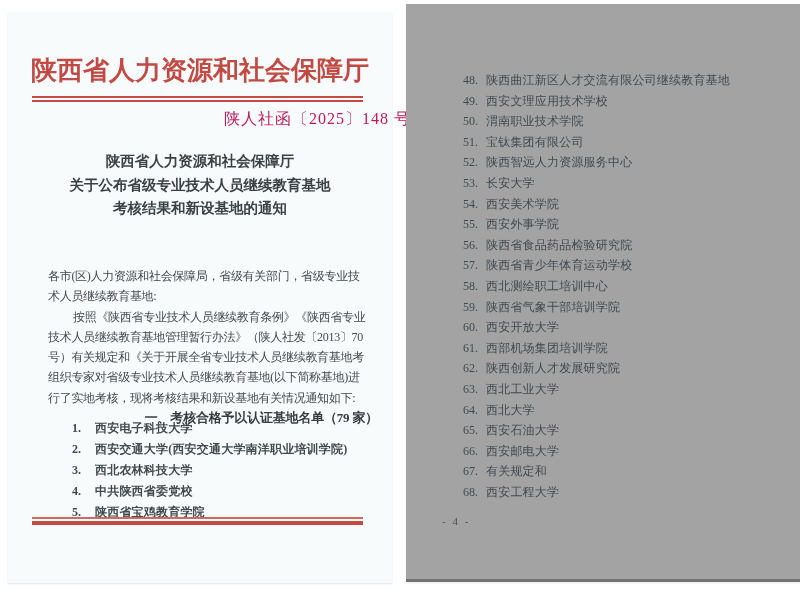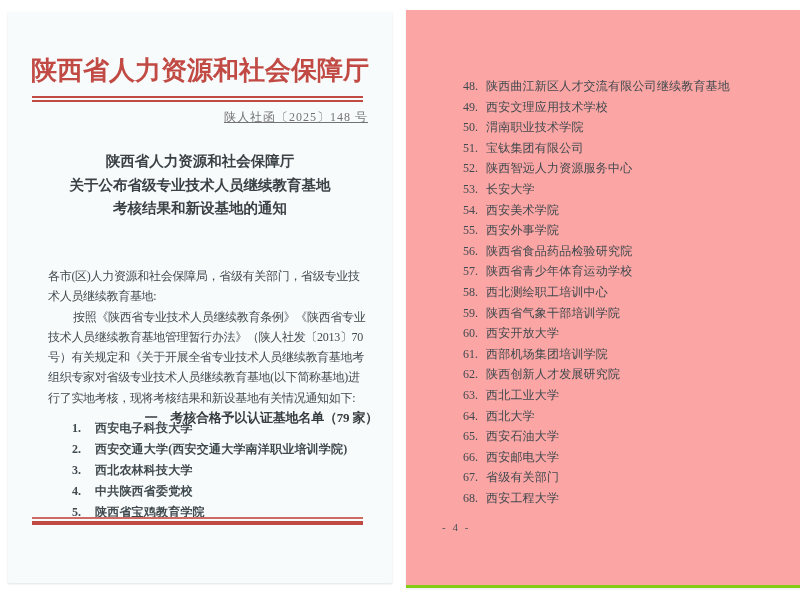--- a/index.html
+++ b/index.html
@@ -8,38 +8,38 @@
     background:#ffffff;
     font-family:"Liberation Serif","DejaVu Serif",serif;
   }
   .page{position:absolute;}
   .page-left{
     left:8px;top:12px;width:384px;height:571px;
     background:#f8fbfc;
     box-shadow:0 1px 2px rgba(160,175,178,0.35);
   }
   .page-right{
-    left:406px;top:10px;width:394px;height:575px;
-    background:#fca5a5;
-    border-bottom:3px solid #84cc16;
+    left:406px;top:4px;width:394px;height:575px;
+    background:#a3a3a3;
+    border-bottom:3px solid #737373;
     box-shadow:0 1px 2px rgba(160,175,178,0.25);
   }
   .agency-header{
     position:absolute;top:41px;left:0;width:100%;
     text-align:center;font-size:26px;font-weight:bold;
     color:#c14b44;letter-spacing:0px;white-space:nowrap;
   }
   .rule{position:absolute;left:24px;width:331px;background:#c14b44;}
   .rule-top-a{top:84px;height:2px;}
   .rule-top-b{top:88px;height:2px;}
   .rule-bottom-a{top:505px;height:1.5px;background:#cf6a63;}
   .rule-bottom-b{top:509px;height:3.5px;}
   .doc-number{
     position:absolute;top:97px;left:216px;
-    font-size:12px;color:#737373;letter-spacing:1px;white-space:nowrap;text-decoration:underline;
+    font-size:16px;color:#be185d;letter-spacing:1px;white-space:nowrap;
   }
   .doc-title{
     position:absolute;top:138px;left:0;width:100%;
     text-align:center;font-size:14.5px;font-weight:bold;
     color:#3b4246;line-height:23.5px;white-space:nowrap;
   }
   .body-lines{
     position:absolute;top:226px;left:40px;width:330px;
     font-size:12px;color:#414a4e;line-height:20.3px;
     letter-spacing:-0.3px;
@@ -114,19 +114,19 @@
         <div class="li-row"><span class="li-num">57.</span><span class="li-text">陕西省青少年体育运动学校</span></div>
         <div class="li-row"><span class="li-num">58.</span><span class="li-text">西北测绘职工培训中心</span></div>
         <div class="li-row"><span class="li-num">59.</span><span class="li-text">陕西省气象干部培训学院</span></div>
         <div class="li-row"><span class="li-num">60.</span><span class="li-text">西安开放大学</span></div>
         <div class="li-row"><span class="li-num">61.</span><span class="li-text">西部机场集团培训学院</span></div>
         <div class="li-row"><span class="li-num">62.</span><span class="li-text">陕西创新人才发展研究院</span></div>
         <div class="li-row"><span class="li-num">63.</span><span class="li-text">西北工业大学</span></div>
         <div class="li-row"><span class="li-num">64.</span><span class="li-text">西北大学</span></div>
         <div class="li-row"><span class="li-num">65.</span><span class="li-text">西安石油大学</span></div>
         <div class="li-row"><span class="li-num">66.</span><span class="li-text">西安邮电大学</span></div>
-        <div class="li-row"><span class="li-num">67.</span><span class="li-text">省级有关部门</span></div>
+        <div class="li-row"><span class="li-num">67.</span><span class="li-text">有关规定和</span></div>
         <div class="li-row"><span class="li-num">68.</span><span class="li-text">西安工程大学</span></div>
       </div>
     <div class="page-number">- 4 -</div>
   </div>
 
 </div>
 
 </body></html>

